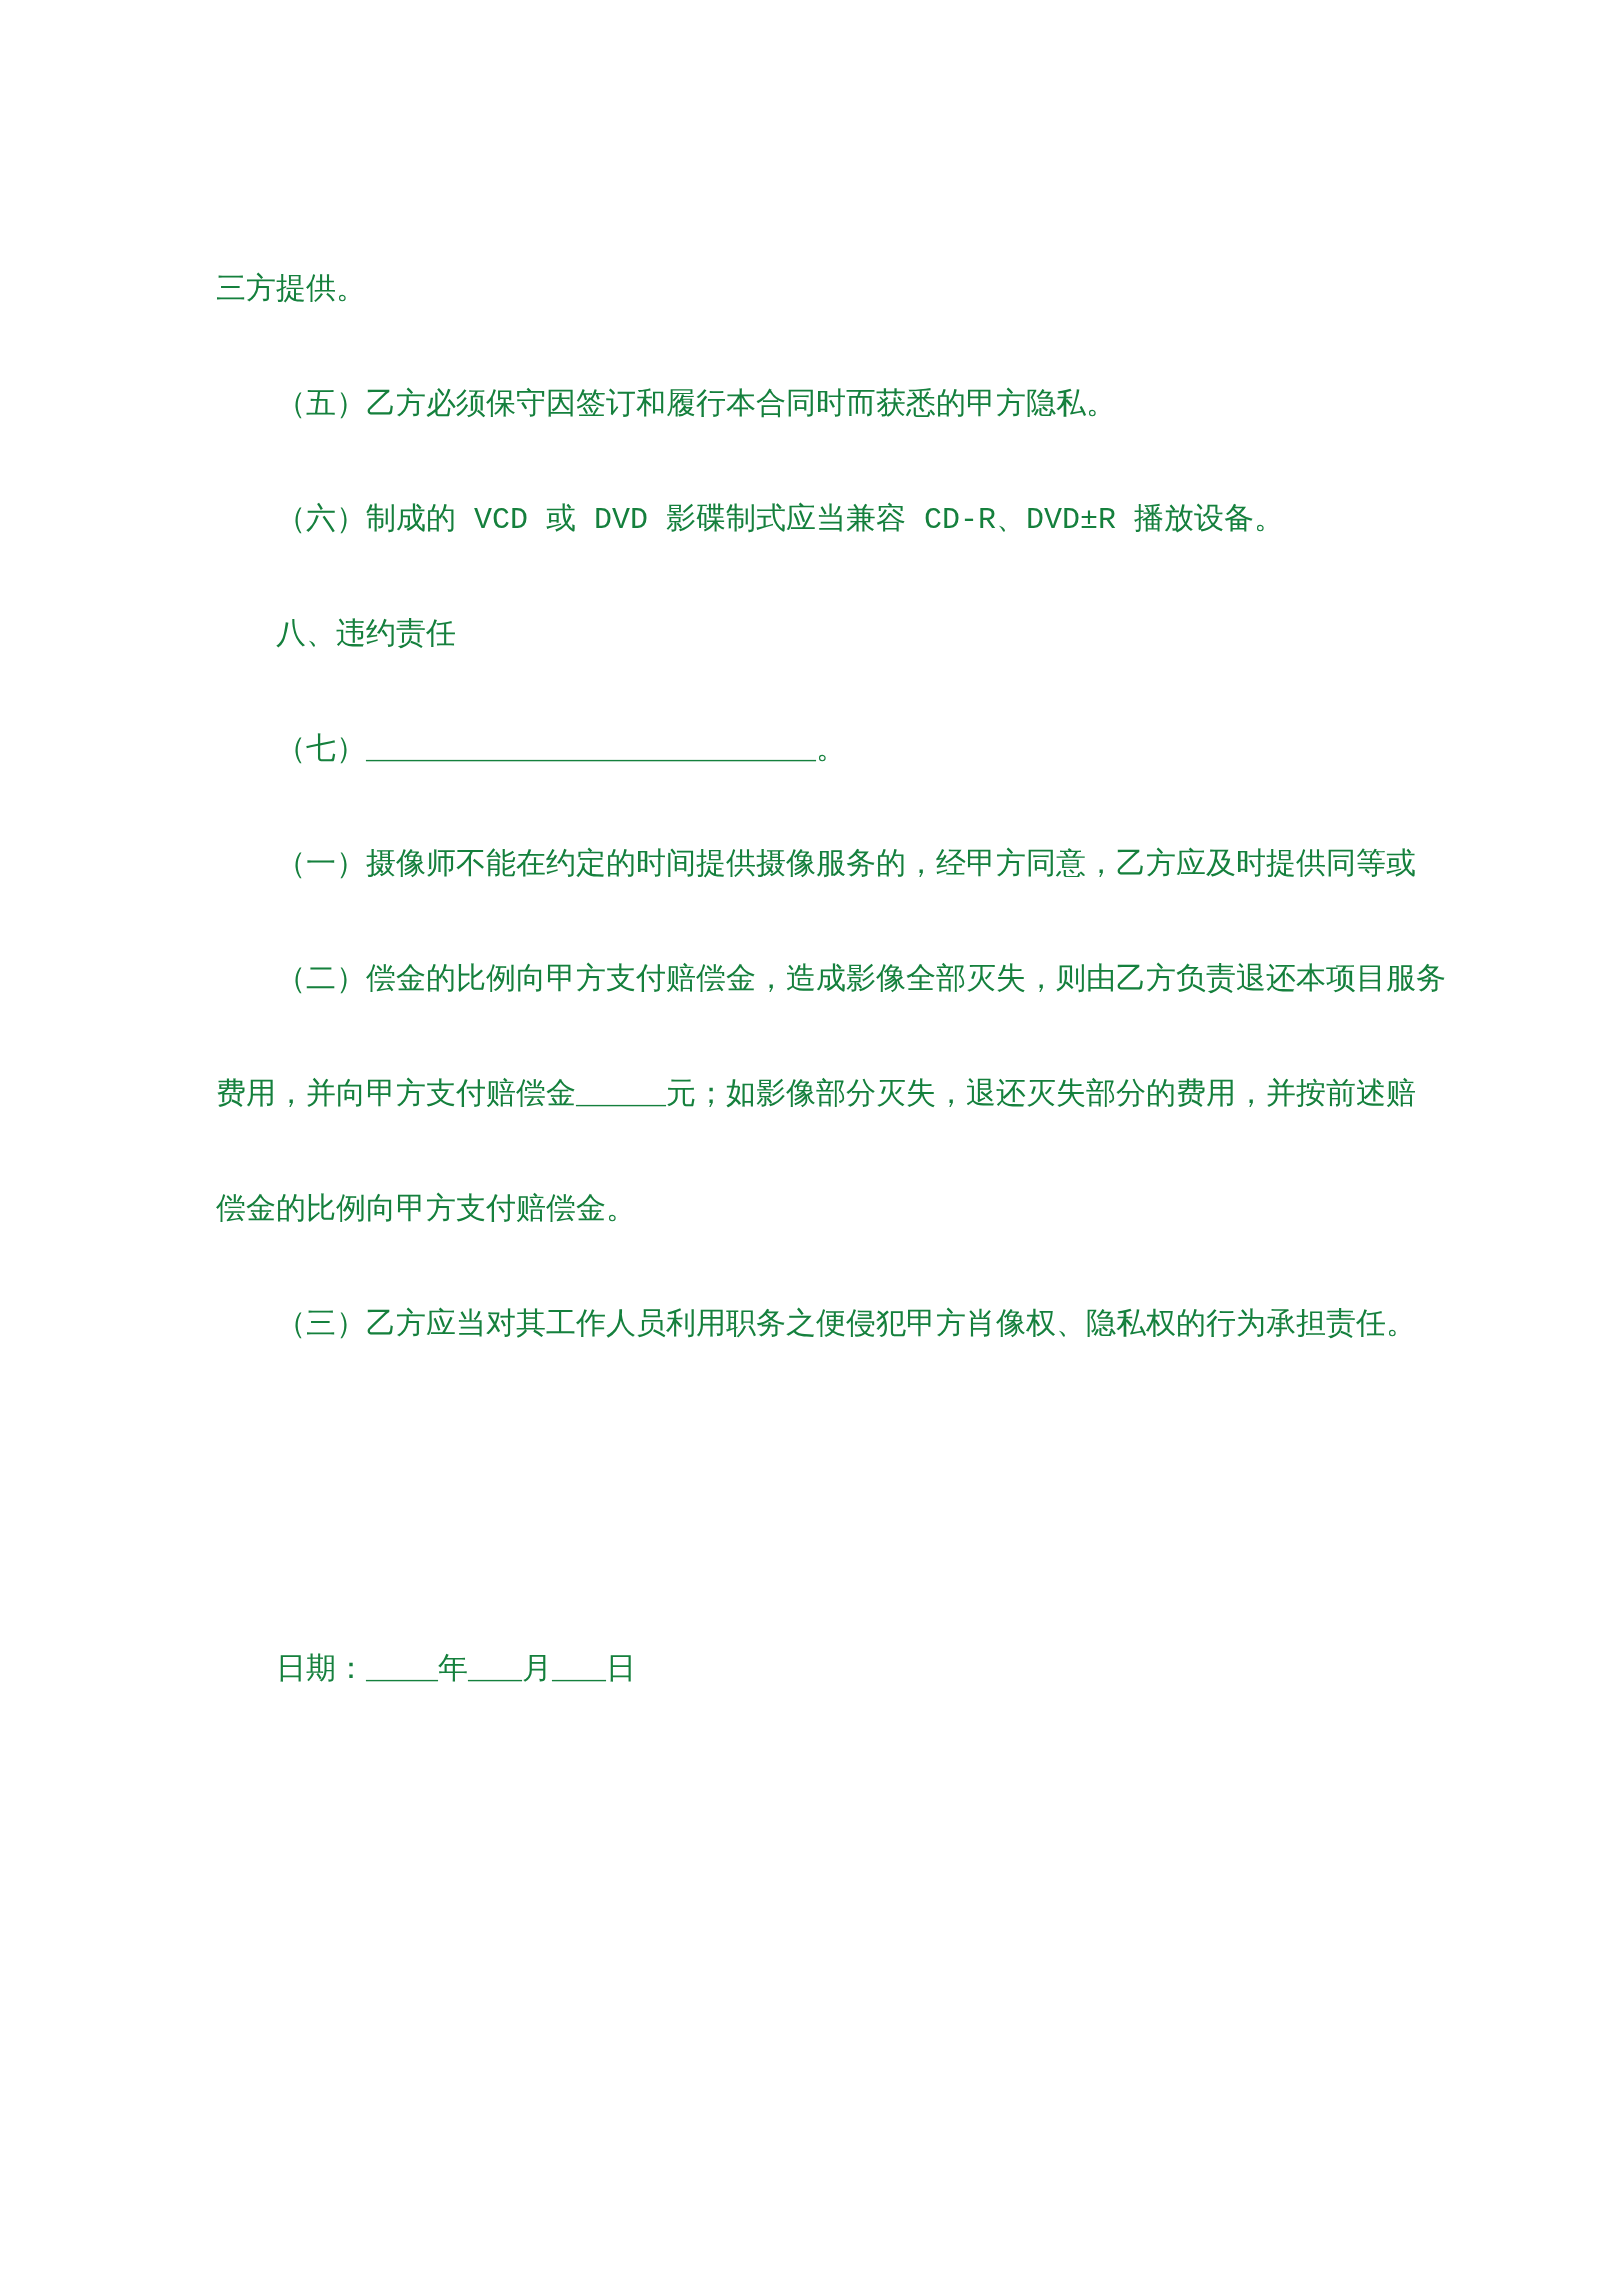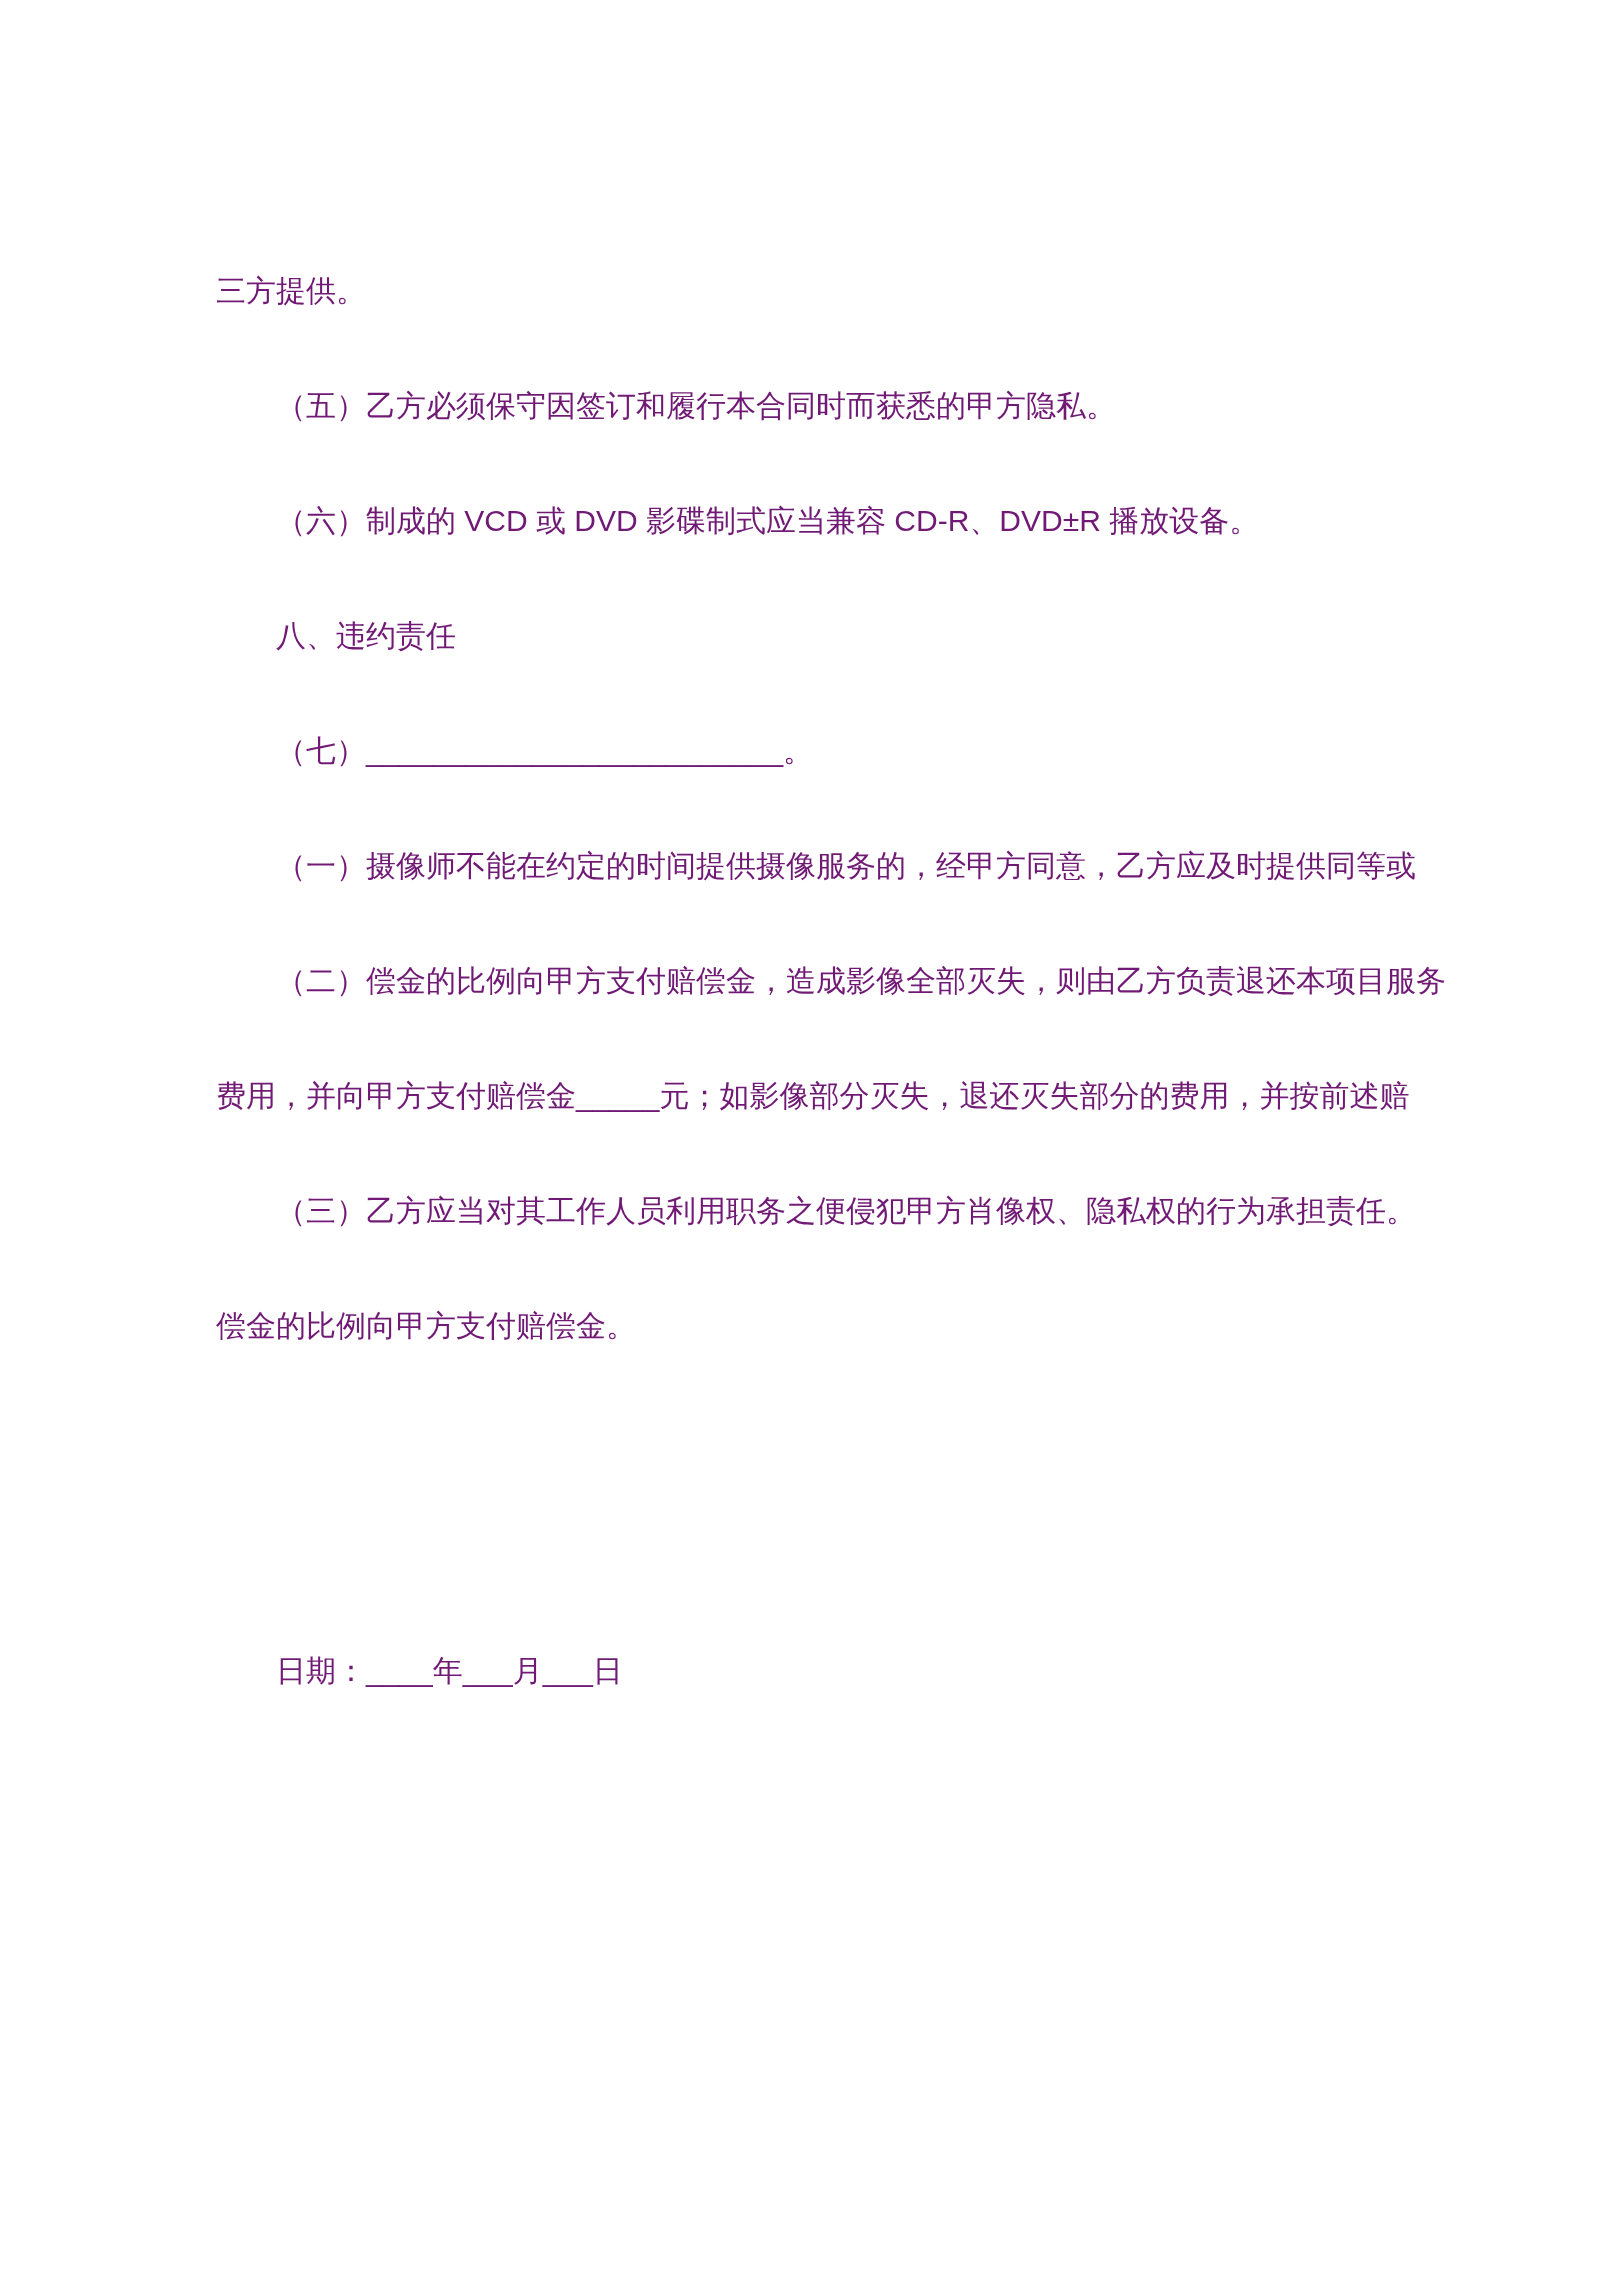--- a/index.html
+++ b/index.html
@@ -6,22 +6,22 @@
     margin: 0;
     padding: 0;
     background: #ffffff;
   }
   .page {
     position: relative;
     width: 1623px;
     height: 2294px;
     background: #ffffff;
     overflow: hidden;
-    font-family: Liberation Sans, sans-serif;
-    color: #701a75;
+    font-family: Liberation Mono, monospace;
+    color: #15803d;
   }
   .content {
     box-sizing: border-box;
     padding: 218px 216px 0 216px;
     font-size: 30px;
   }
   .line {
     height: 85px;
     line-height: 85px;
     white-space: nowrap;
@@ -50,23 +50,23 @@
 
     <p class="line indent">（七）_________________________。</p>
 
     <p class="line indent">（一）摄像师不能在约定的时间提供摄像服务的，经甲方同意，乙方应及时提供同等或</p>
 
 
     <p class="line indent">（二）偿金的比例向甲方支付赔偿金，造成影像全部灭失，则由乙方负责退还本项目服务</p>
 
     <p class="line">费用，并向甲方支付赔偿金_____元；如影像部分灭失，退还灭失部分的费用，并按前述赔</p>
 
+    <p class="line">偿金的比例向甲方支付赔偿金。</p>
+
     <p class="line indent">（三）乙方应当对其工作人员利用职务之便侵犯甲方肖像权、隐私权的行为承担责任。</p>
-
-    <p class="line">偿金的比例向甲方支付赔偿金。</p>
 
     <p class="line blank"></p>
 
 
     <p class="line blank"></p>
 
     <p class="line indent">日期：____年___月___日</p>
 
   </div>
 </div>

